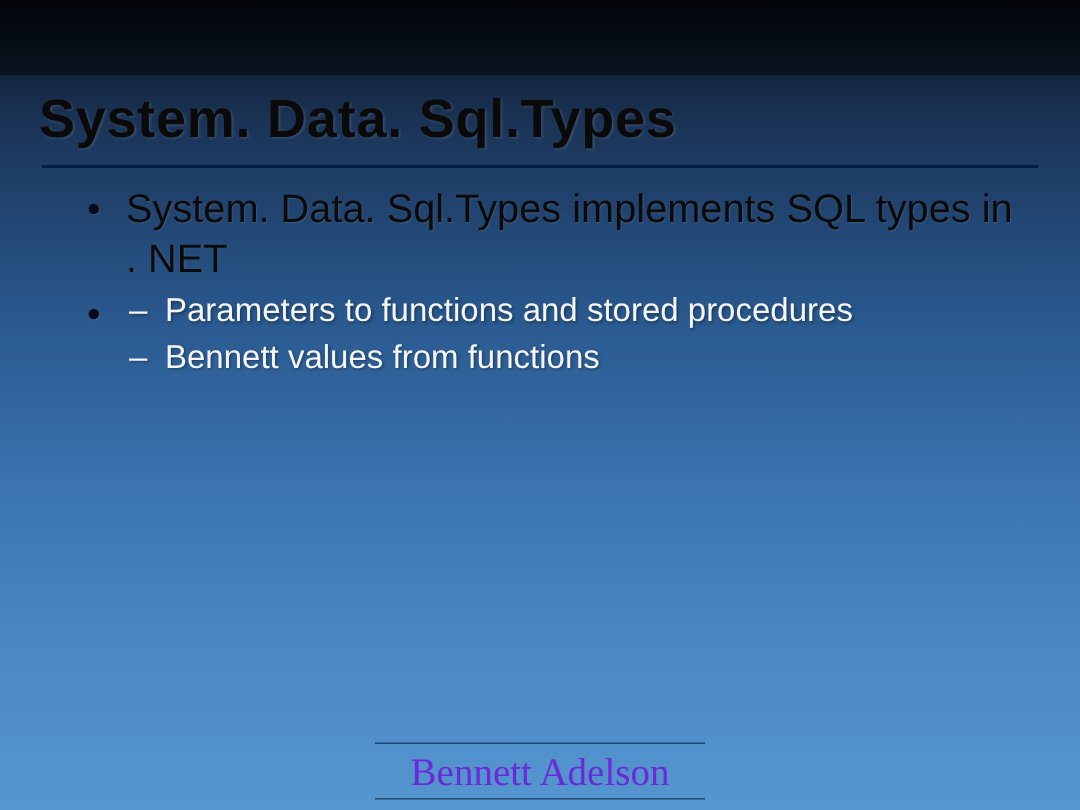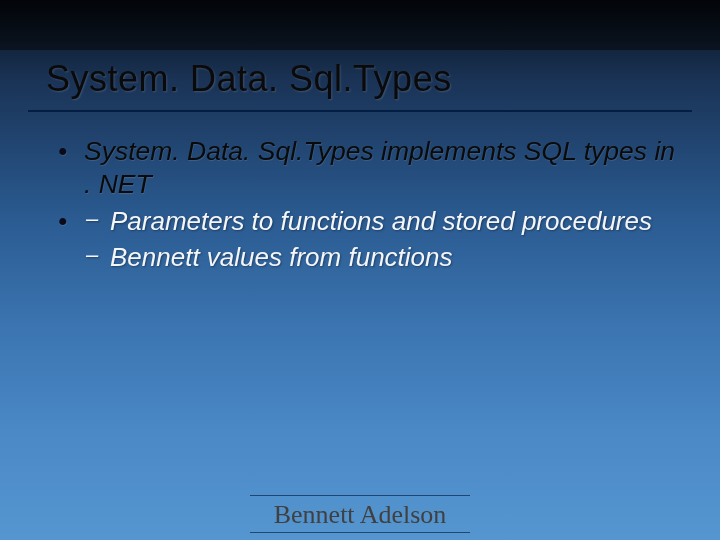--- a/index.html
+++ b/index.html
@@ -27,33 +27,32 @@
     position: absolute;
     top: 110px;
     left: 28px;
     right: 28px;
     height: 2px;
     background: rgba(0, 24, 60, 0.85);
   }
   .slide-title {
     position: absolute;
     top: 58px;
-    left: 46px;
+    left: 26px;
     font-size: 36px;
-    font-weight: 400;
+    font-weight: 700;
     color: #0a0a0a;
     text-shadow: 1px 1px 2px rgba(255,255,255,0.15);
     letter-spacing: 0.5px;
   }
   .content {
     position: absolute;
-    top: 135px;
+    top: 123px;
     left: 54px;
     right: 40px;
-    font-style: italic;
   }
   ul.main {
     list-style: none;
   }
   ul.main > li {
     position: relative;
     padding-left: 30px;
     font-size: 26.5px;
     line-height: 1.25;
     color: #0a0a0a;
@@ -69,21 +68,21 @@
     color: #0a0a1a;
     font-size: 26px;
   }
   ul.sub {
     list-style: none;
     margin: 4px 0 6px 0;
   }
   ul.sub > li {
     position: relative;
     padding-left: 26px;
-    font-size: 26px;
+    font-size: 22px;
     line-height: 1.3;
     color: #f4f6fa;
     margin-bottom: 2px;
     text-shadow: 1px 1px 2px rgba(0,0,0,0.35);
   }
   ul.sub > li::before {
     content: "–";
     position: absolute;
     left: 2px;
     top: 0;
@@ -91,21 +90,21 @@
     font-size: 22px;
   }
   .footer {
     position: absolute;
     bottom: 10px;
     left: 0;
     right: 0;
     text-align: center;
     font-family: "Times New Roman", Times, serif;
     font-size: 26px;
-    color: #404040;
+    color: #6d28d9;
   }
   .footer-line {
     position: absolute;
     left: 50%;
     transform: translateX(-50%);
     width: 220px;
     height: 2px;
     background: rgba(0, 20, 50, 0.6);
   }
   .footer-line.top { bottom: 44px; height:1px; }

